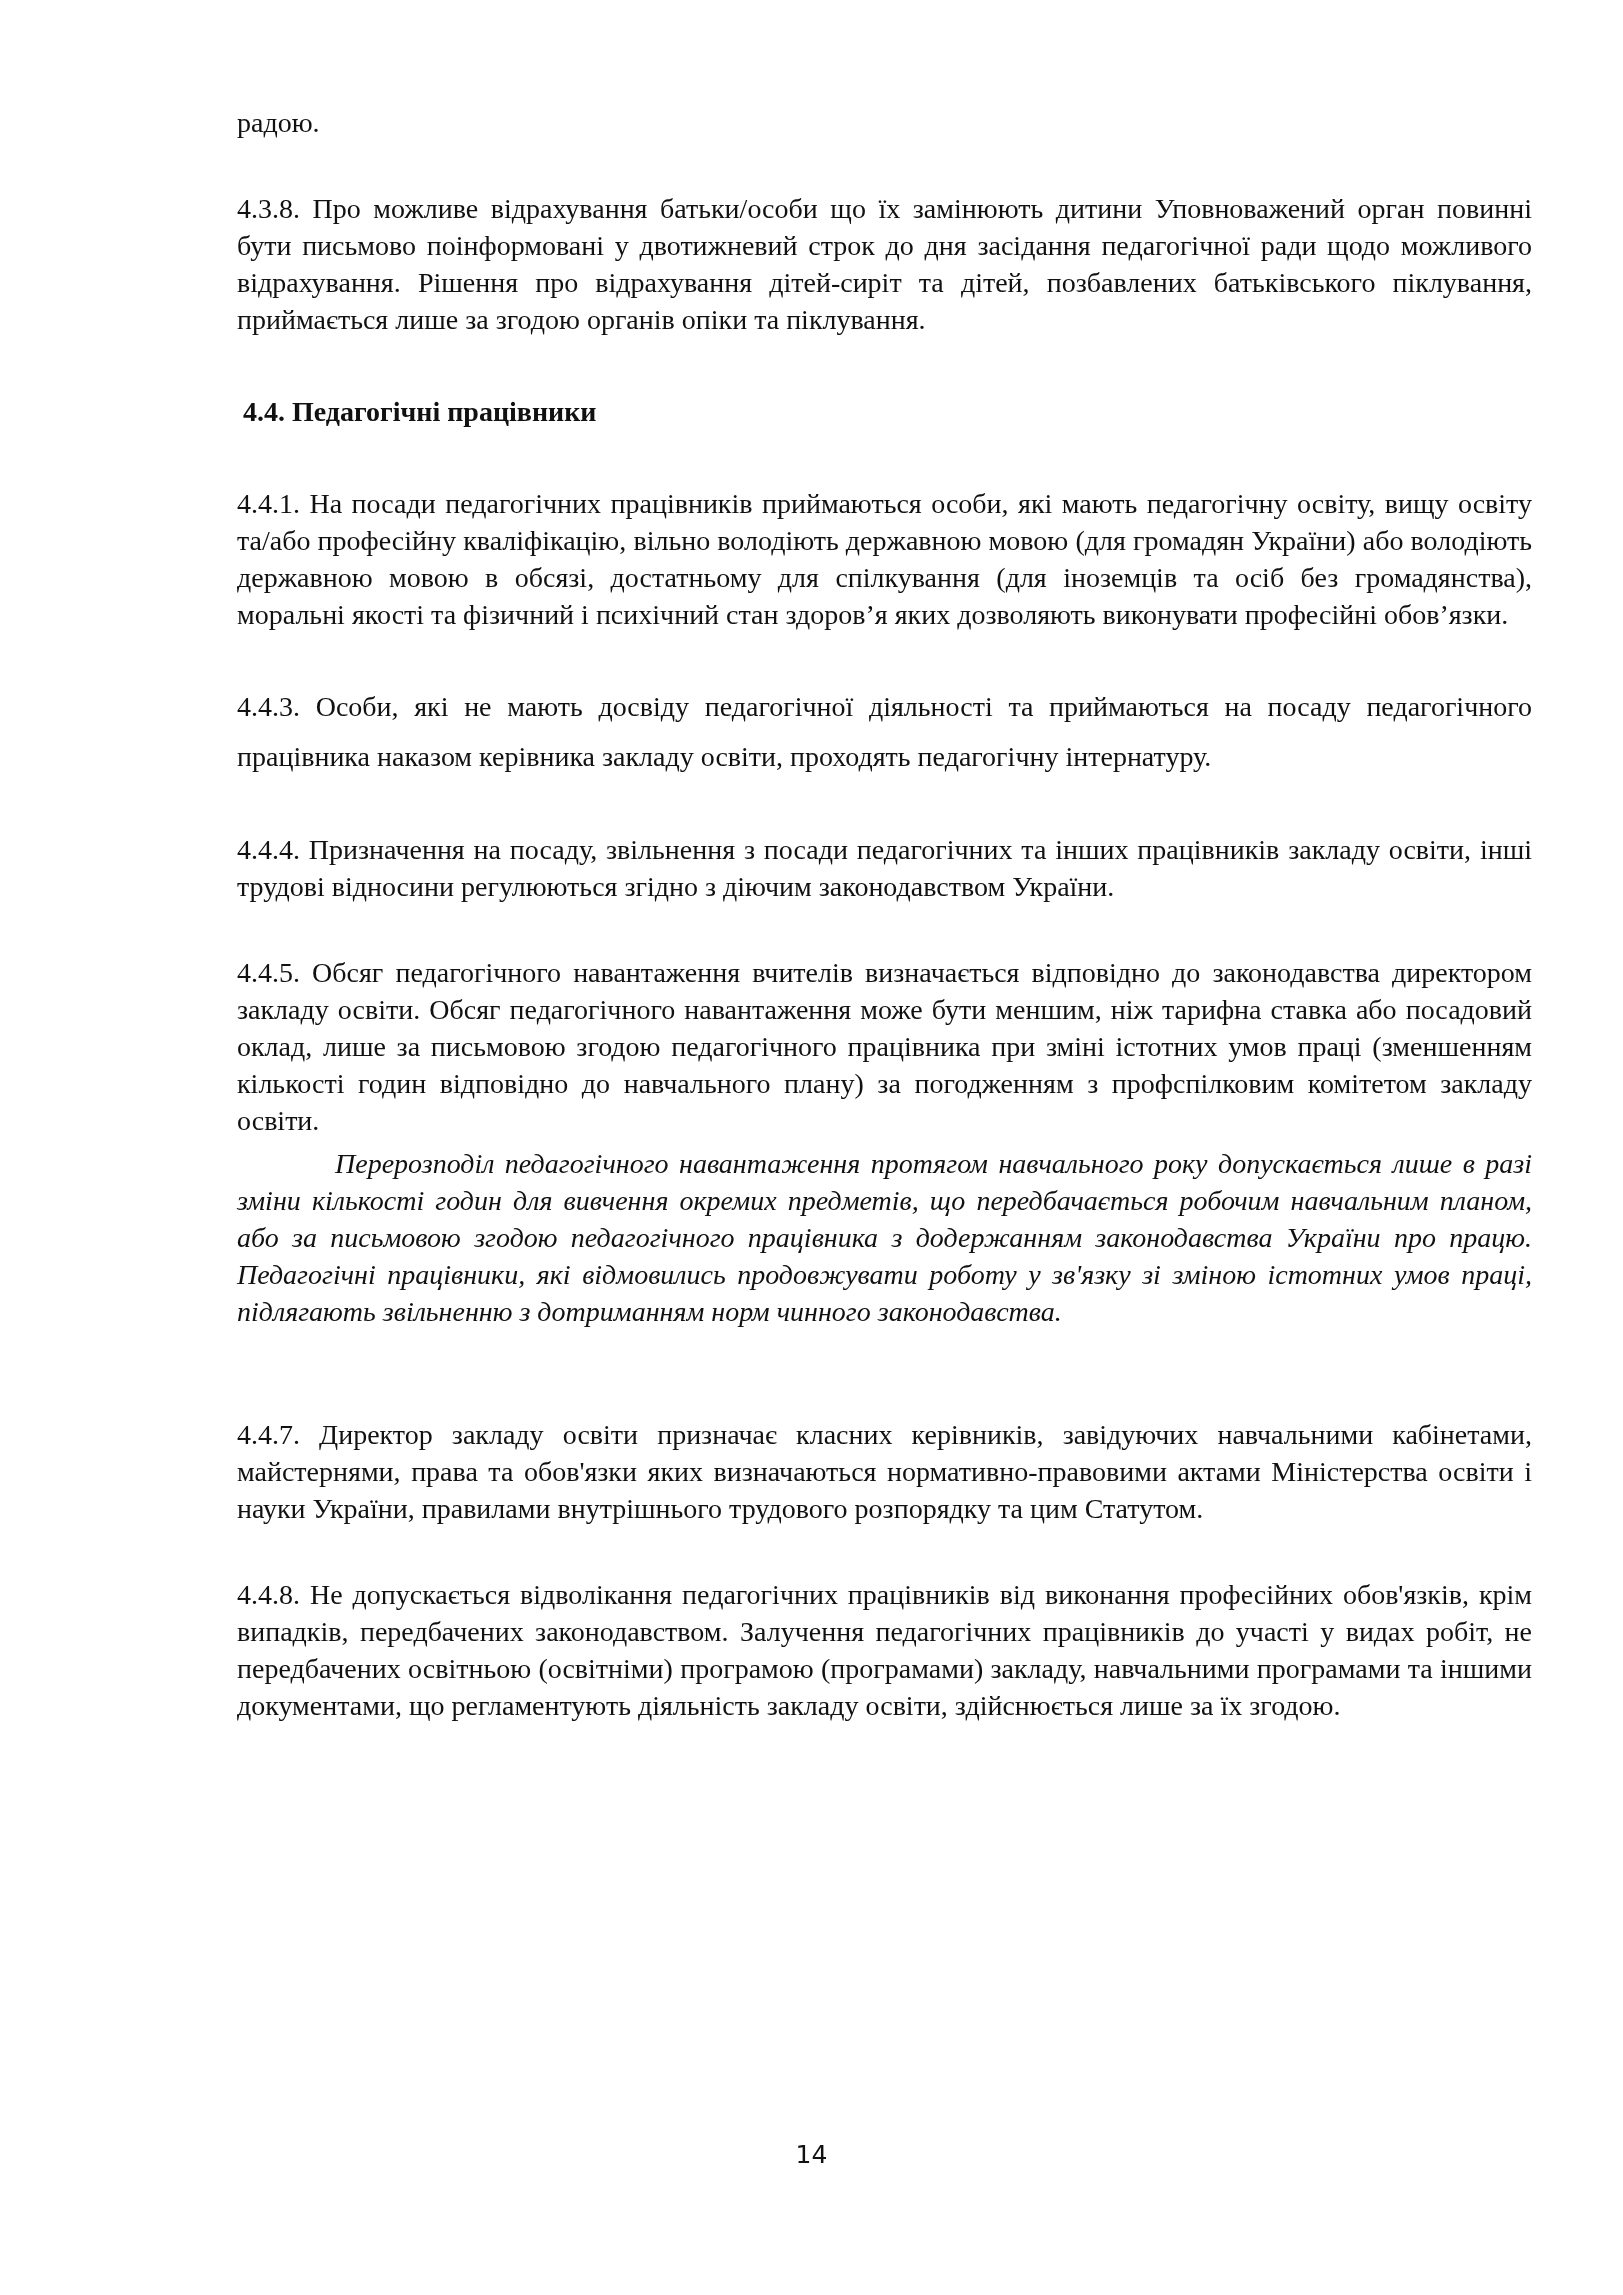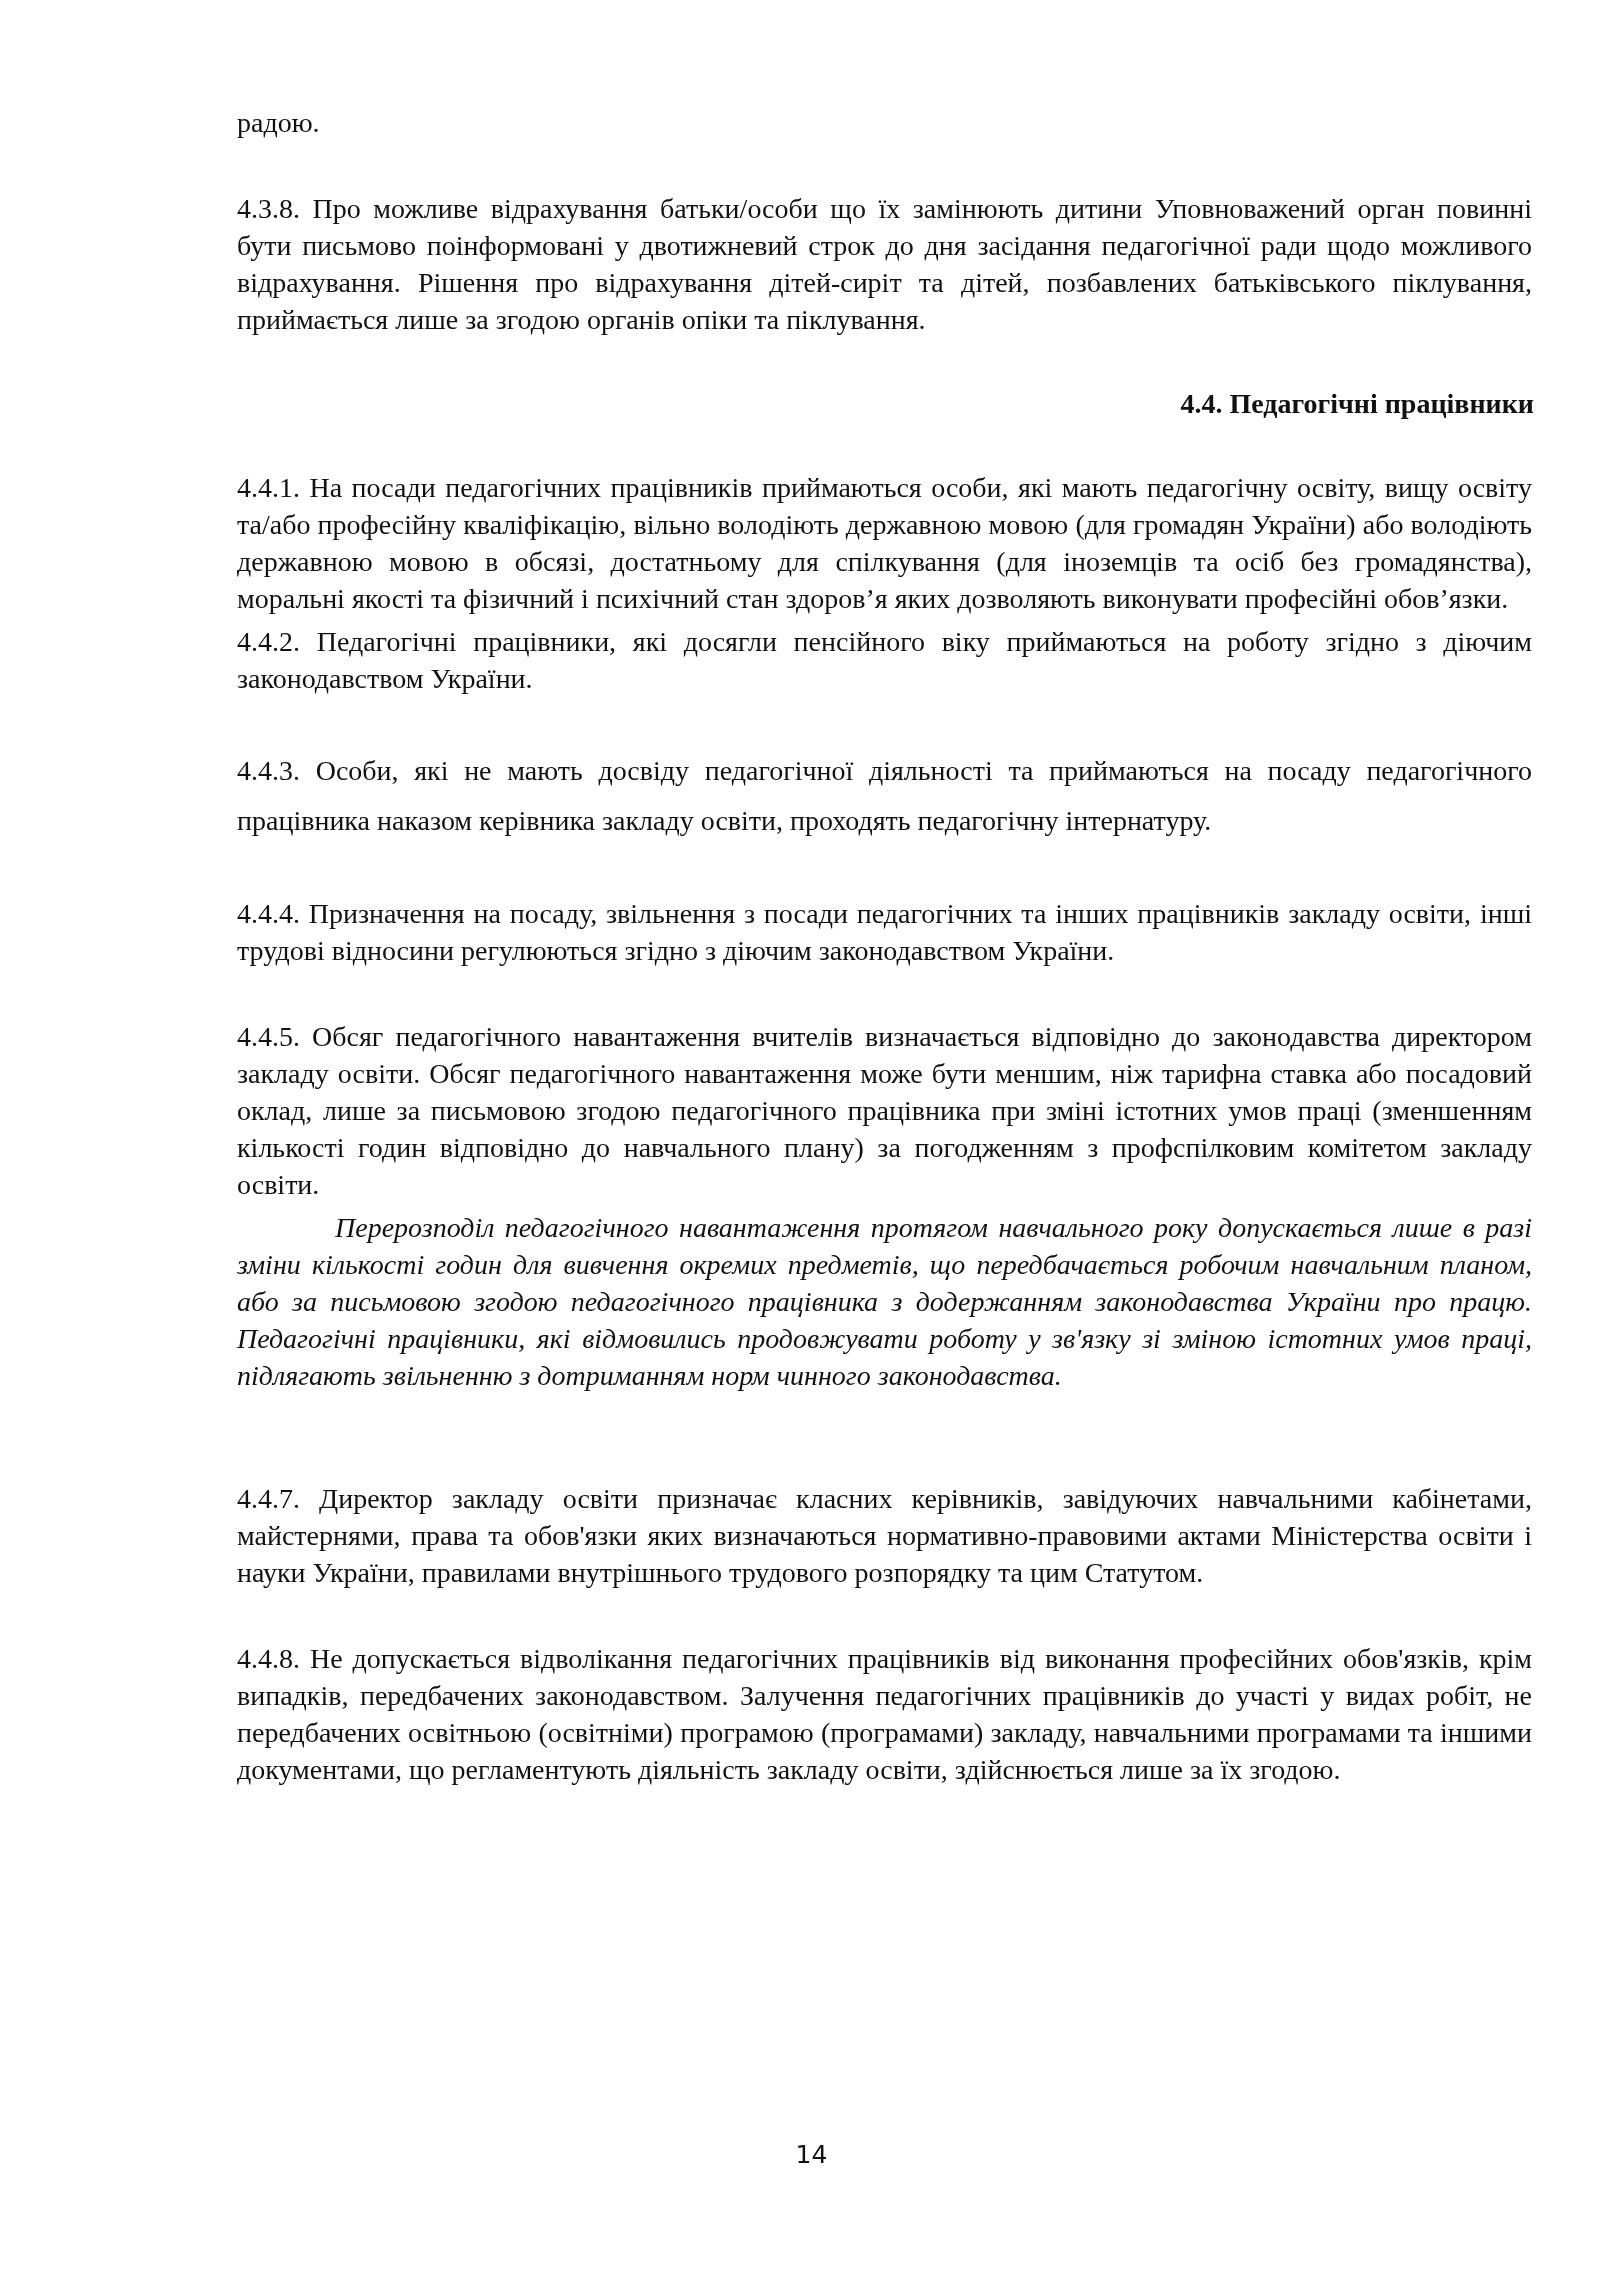--- a/index.html
+++ b/index.html
@@ -4,39 +4,38 @@
 <style>
   html, body { margin: 0; padding: 0; background: #ffffff; }
   body { width: 1623px; height: 2295px; position: relative; overflow: hidden; }
   .page {
     position: absolute; left: 231px; top: 98px; width: 1307px;
     font-family: "Liberation Serif", "DejaVu Serif", serif;
     font-size: 28px; line-height: 37px; color: #111111;
   }
   .p { margin: 6px; text-align: justify; }
   .gap { height: 37px; }
-  .heading { font-weight: bold; margin: 4px; text-align: right; }
+  .heading { font-weight: bold; margin: 12px; }
   .indent { text-indent: 98px; font-style: italic; }
   .pagenum {
     position: absolute; left: 0; width: 1623px; top: 2140px; text-align: center;
     font-family: "DejaVu Sans", "Liberation Sans", sans-serif; font-size: 25px; color: #111;
   }
 </style>
 </head>
 <body>
 
 <div class="page">
   <p class="p">радою.</p>
   <div class="gap"></div>
   <p class="p">4.3.8. Про можливе відрахування батьки/особи що їх замінюють дитини Уповноважений орган повинні бути письмово поінформовані у двотижневий строк до дня засідання педагогічної ради щодо можливого відрахування. Рішення про відрахування дітей-сиріт та дітей, позбавлених батьківського піклування, приймається лише за згодою органів опіки та піклування.</p>
   <div class="gap"></div>
   <p class="heading">4.4. Педагогічні працівники</p>
   <div class="gap"></div>
   <p class="p">4.4.1. На посади педагогічних працівників приймаються особи, які мають педагогічну освіту, вищу освіту та/або професійну кваліфікацію, вільно володіють державною мовою (для громадян України) або володіють державною мовою в обсязі, достатньому для спілкування (для іноземців та осіб без громадянства), моральні якості та фізичний і психічний стан здоров’я яких дозволяють виконувати професійні обов’язки.</p>
-  <p class="p">4.4.2.  Педагогічні працівники, які досягли пенсійного віку приймаються на роботу згідно з діючим законодавством України.</p>
   <div class="gap"></div>
   <p class="p" style="line-height:50px">4.4.3. Особи, які не мають досвіду педагогічної діяльності та приймаються на посаду педагогічного працівника наказом керівника закладу освіти, проходять педагогічну інтернатуру.</p>
   <div class="gap"></div>
   <p class="p">4.4.4. Призначення на посаду, звільнення з посади педагогічних та інших працівників закладу освіти, інші трудові відносини регулюються згідно з діючим законодавством України.</p>
   <div class="gap"></div>
   <p class="p">4.4.5. Обсяг педагогічного навантаження вчителів визначається відповідно до законодавства директором закладу освіти. Обсяг педагогічного навантаження може бути меншим, ніж тарифна ставка або посадовий оклад, лише за письмовою згодою педагогічного працівника при зміні істотних умов праці (зменшенням кількості годин відповідно до навчального плану) за погодженням з профспілковим комітетом закладу освіти.</p>
   <p class="p indent">Перерозподіл педагогічного навантаження протягом навчального року допускається лише в разі зміни кількості годин для вивчення окремих предметів, що передбачається робочим навчальним планом, або за письмовою згодою педагогічного працівника з додержанням законодавства України про працю. Педагогічні працівники, які відмовились продовжувати роботу у зв'язку зі зміною істотних умов праці, підлягають звільненню з дотриманням норм чинного законодавства.</p>
   <div class="gap"></div>
   <div class="gap"></div>
   <p class="p">4.4.7. Директор закладу освіти призначає класних керівників, завідуючих навчальними кабінетами, майстернями, права та обов'язки яких визначаються нормативно-правовими актами Міністерства освіти і науки України, правилами внутрішнього трудового розпорядку та цим Статутом.</p>

